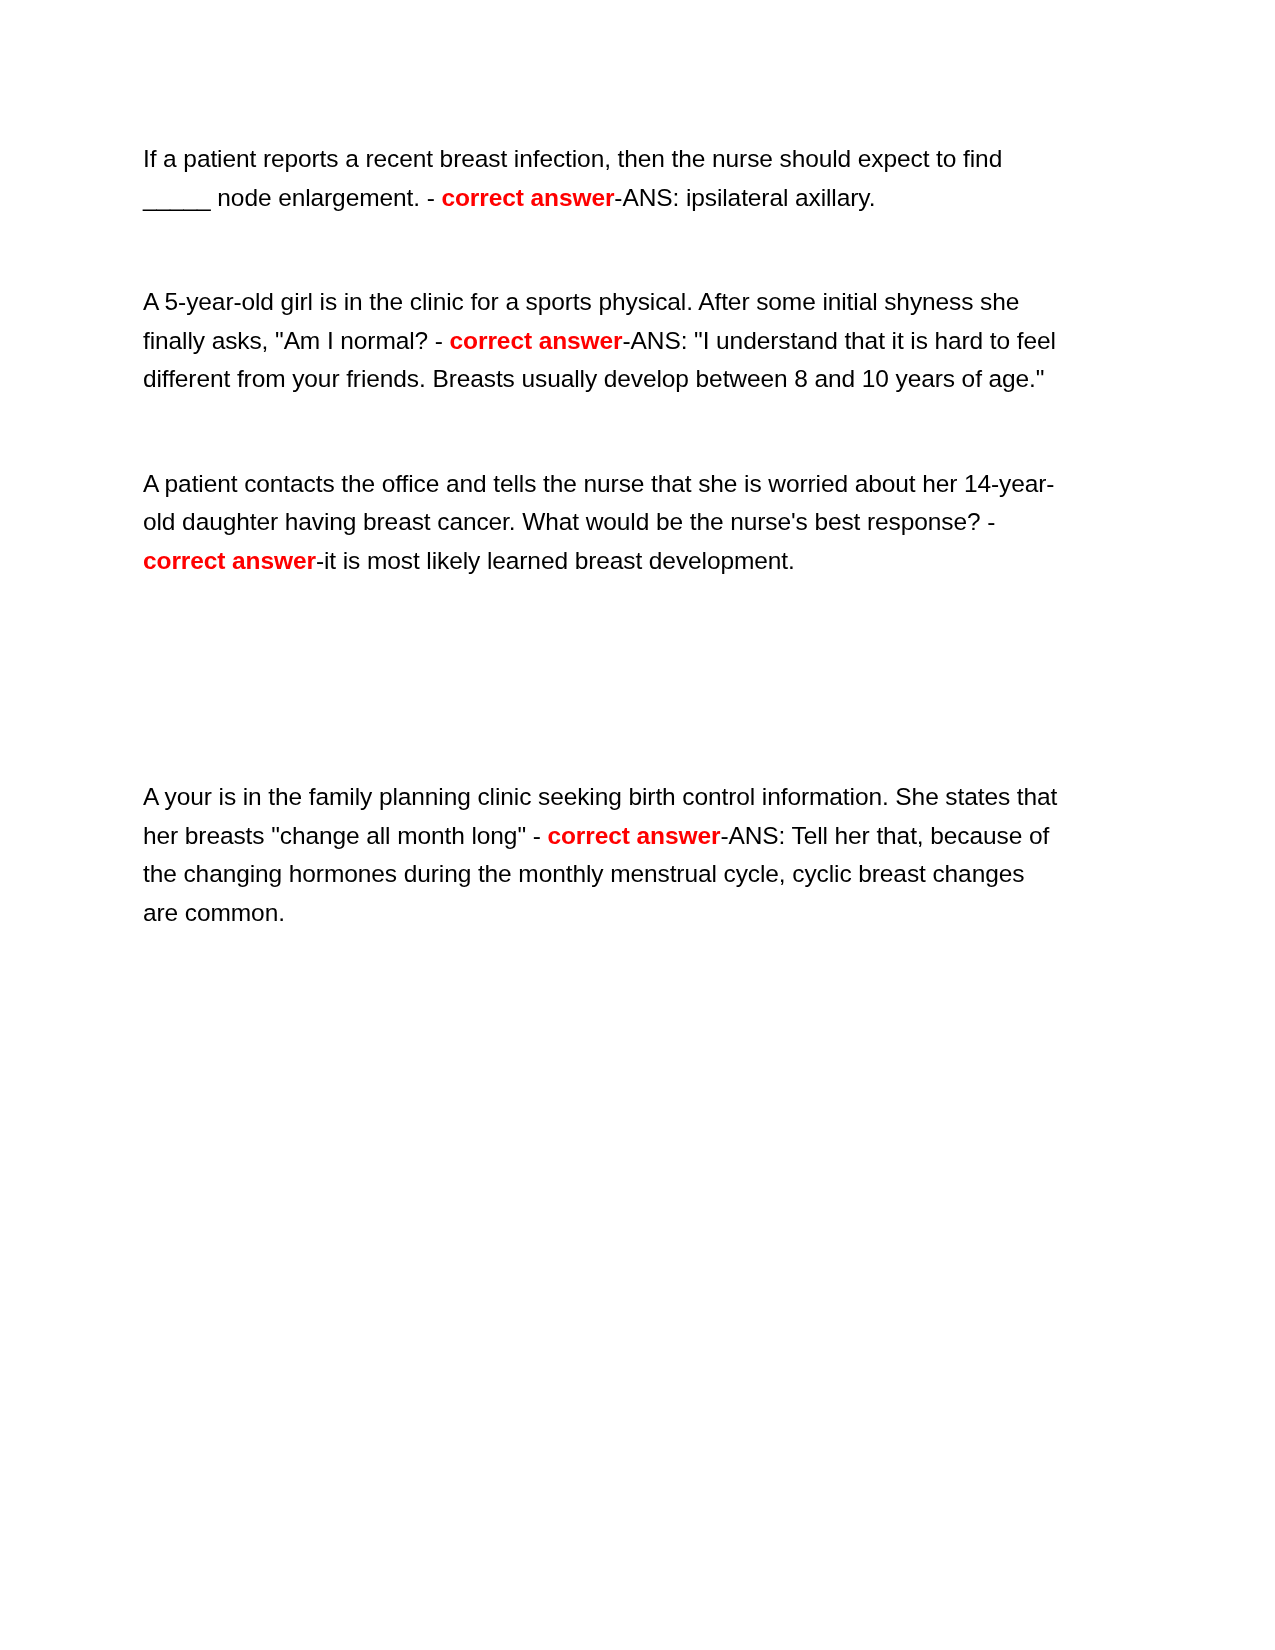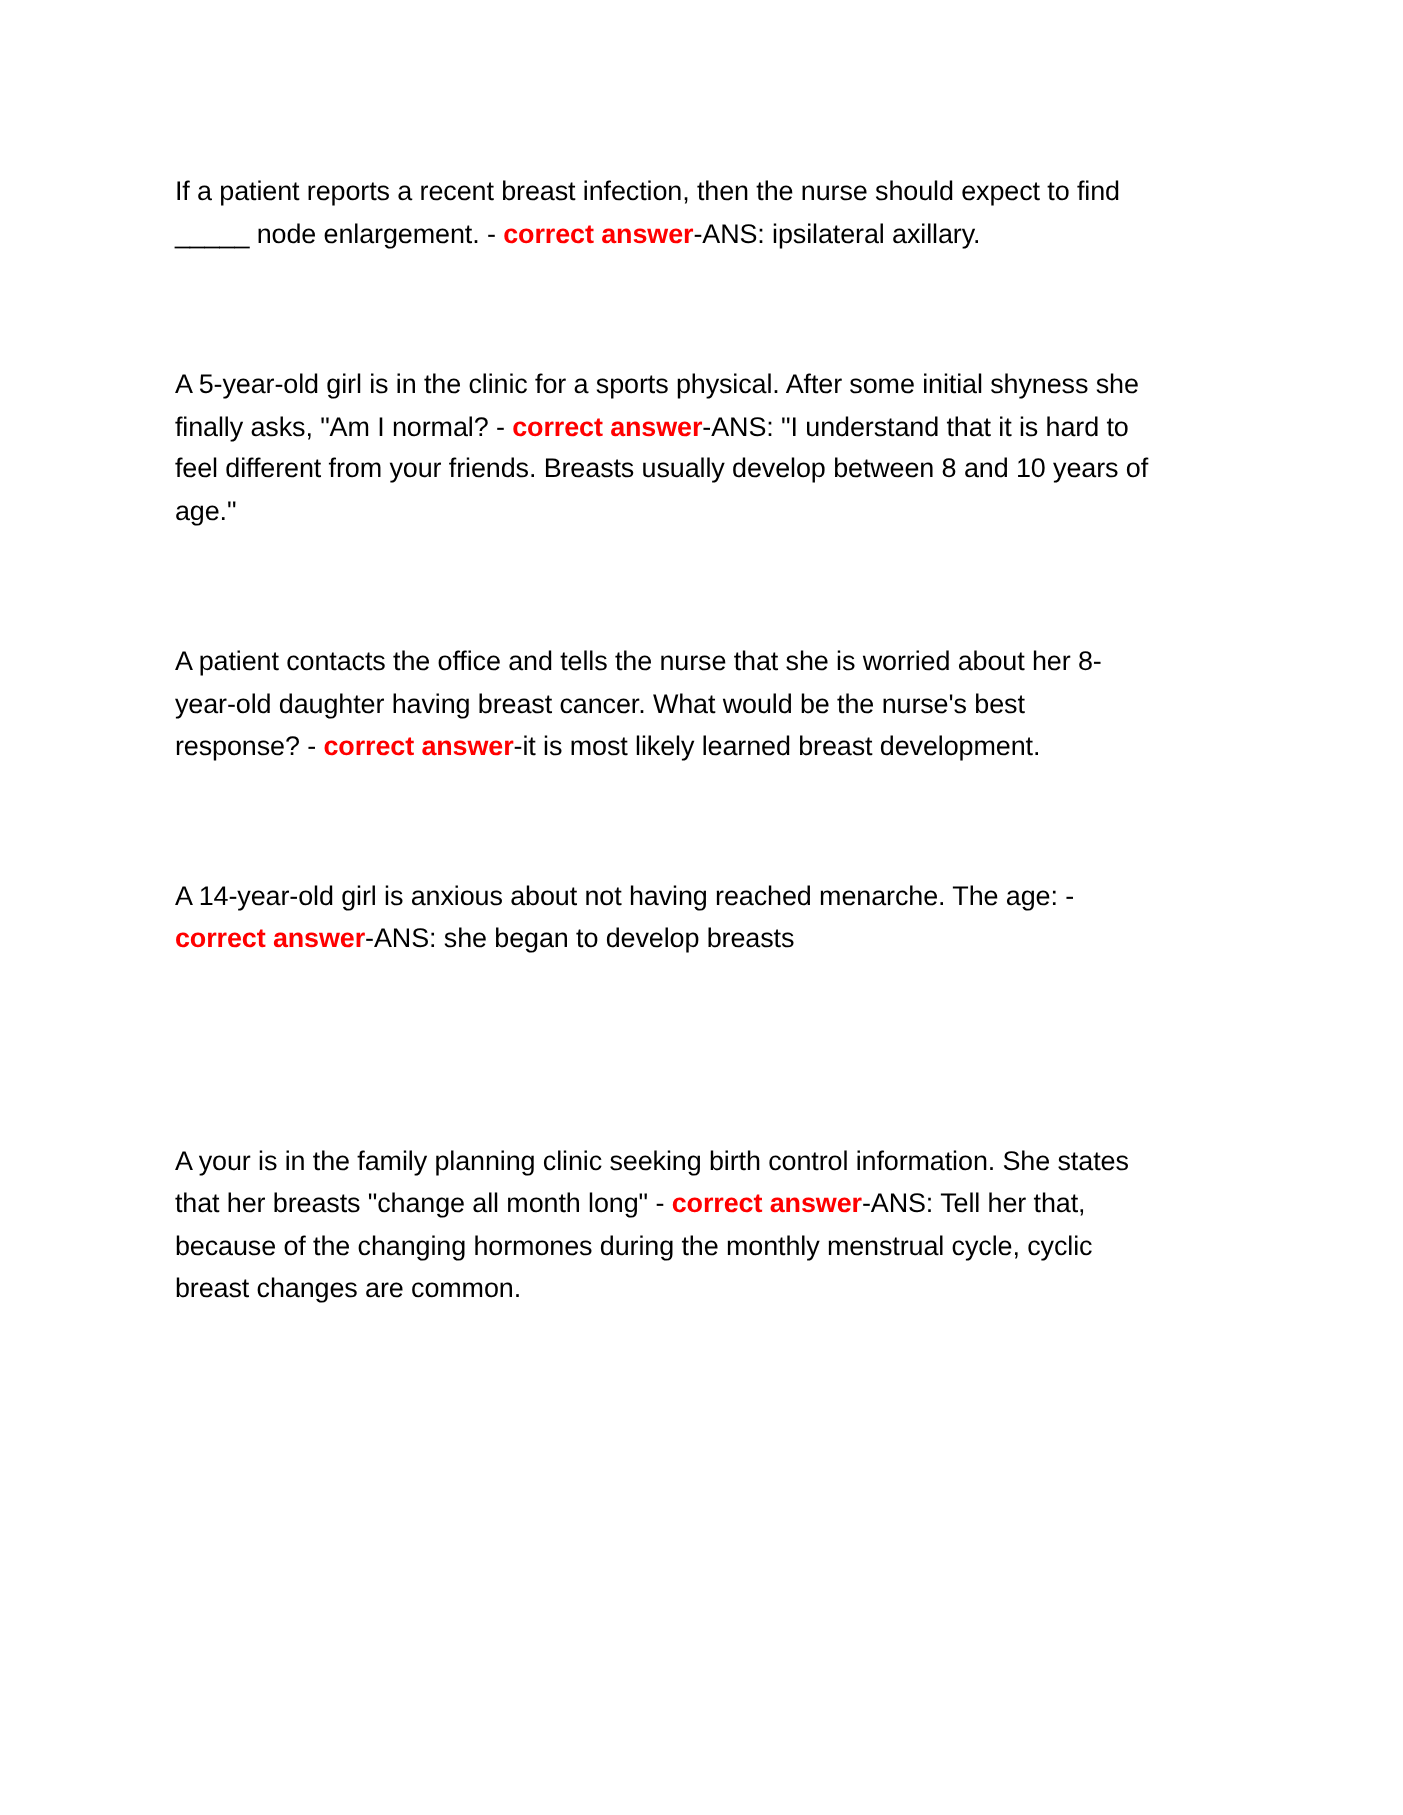--- a/index.html
+++ b/index.html
@@ -17,21 +17,21 @@
     background: #ffffff;
     position: relative;
     box-sizing: border-box;
     padding: 140px 205px 0 143px;
     overflow: hidden;
   }
   .doc-body {
     width: 920px;
   }
   p.para {
-    margin: 16px;
+    margin: 0;
     font-size: 24.5px;
     line-height: 38.5px;
     letter-spacing: -0.1px;
     color: #000000;
     text-align: left;
     word-spacing: 0px;
   }
   p.para + p.para {
     margin-top: 0;
   }
@@ -55,25 +55,24 @@
 
     <p class="para"><span>If a patient reports a recent breast infection, then the nurse should expect to find _____ node enlargement. - </span><span class="answer-tag">correct answer</span><span class="plain">-ANS: ipsilateral axillary.</span></p>
 
     <div class="gap-lg"></div>
 
     <p class="para"><span>A 5-year-old girl is in the clinic for a sports physical. After some initial shyness she finally asks, "Am I normal? - </span><span class="answer-tag">correct answer</span><span class="plain">-ANS: "I understand that it is hard to feel different from your friends. Breasts usually develop between 8 and 10 years of age."</span></p>
 
 
     <div class="gap-lg"></div>
 
-    <p class="para"><span>A patient contacts the office and tells the nurse that she is worried about her 8-year-old daughter having breast cancer. What would be the nurse's best response? - </span><span class="answer-tag">correct answer</span><span class="plain">-it is most likely learned breast development.</span></p>
+    <p class="para"><span>A patient contacts the office and tells the nurse that she is worried about her 14-year-old daughter having breast cancer. What would be the nurse's best response? - </span><span class="answer-tag">correct answer</span><span class="plain">-it is most likely learned breast development.</span></p>
 
     <div class="gap-lg"></div>
 
-    <p class="para"><span>A 14-year-old girl is anxious about not having reached menarche. The age: - </span><span class="answer-tag">correct answer</span><span class="plain">-ANS: she began to develop breasts</span></p>
 
     <div class="gap-lg"></div>
 
 
     <div class="gap-lg"></div>
 
     <p class="para"><span>A your is in the family planning clinic seeking birth control information. She states that her breasts "change all month long" - </span><span class="answer-tag">correct answer</span><span class="plain">-ANS: Tell her that, because of the changing hormones during the monthly menstrual cycle, cyclic breast changes are common.</span></p>
 
     <div class="gap-lg"></div>
 

